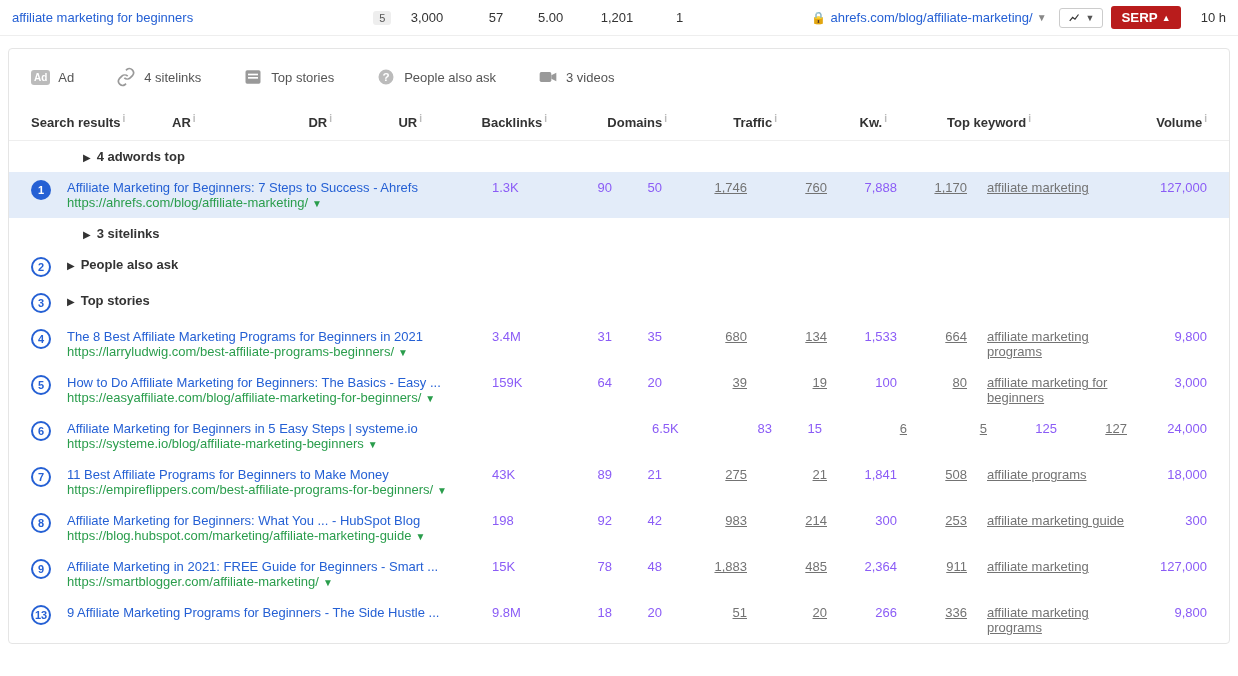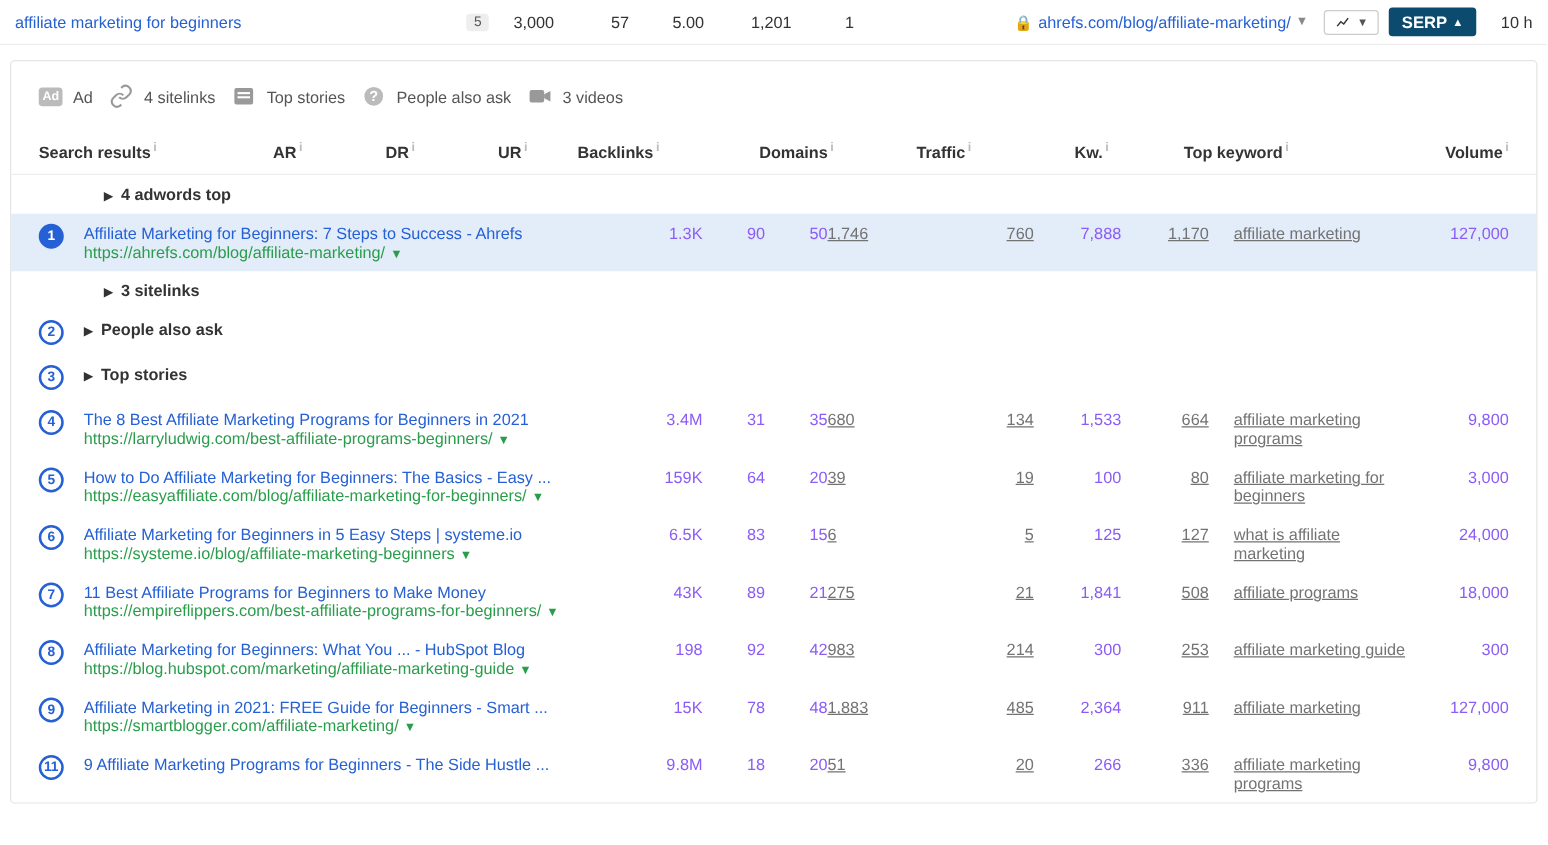--- a/index.html
+++ b/index.html
@@ -9,37 +9,37 @@
 
 .kw-row { display: flex; align-items: center; height: 36px; padding: 0 12px; border-bottom: 1px solid #eee; }
 .kw-link { color: #2560d4; text-decoration: none; }
 .kw-badge { display:inline-block; background:#eee; color:#555; font-size:11px; padding:1px 6px; border-radius:3px; margin-left:180px; }
 .kw-num { width:70px; text-align:right; color:#333; }
 .kw-spacer { flex:1; }
 .lock { color:#888; margin-right:4px; font-size:12px; }
 .site-link { color:#2560d4; text-decoration:none;text-align:right; }
 .dropdown-caret { color:#888; margin-left:4px; font-size:10px; }
 .chart-btn { border:1px solid #ccc; border-radius:3px; background:#fff; padding:2px 8px; margin-left:12px; display:inline-flex; align-items:center; gap:4px; cursor:pointer; }
-.serp-btn { background:#0c4a6e; color:#fff; border:none; border-radius:3px; padding:4px 10px; margin-left:8px; font-weight:600; display:inline-flex; align-items:center; gap:4px; cursor:pointer; }
+.serp-btn { background:#b91c1c; color:#fff; border:none; border-radius:3px; padding:4px 10px; margin-left:8px; font-weight:600; display:inline-flex; align-items:center; gap:4px; cursor:pointer; }
 .age { color:#333; margin-left:20px; }
 
 
 .panel { margin: 12px 8px 0 8px; border:1px solid #e5e5e5; border-radius:4px; }
 
-.features { display:flex; align-items:center; gap:13px; padding:18px 22px; }
+.features { display:flex; align-items:center; gap:42px; padding:18px 22px; }
 .feat { display:flex; align-items:center; gap:8px; color:#555; font-size:13px; }
 .feat svg, .feat .ico { width:20px; height:20px; }
 .ad-ico { background:#bbb; color:#fff; font-size:10px; font-weight:700; padding:2px 3px; border-radius:3px; }
 
 .thead { display:flex; align-items:center; padding:8px 22px 10px; border-bottom:1px solid #eee; font-weight:600; font-size:13px; color:#333;gap:40px; }
 .col-res { flex:1; }
-.col-ar { width:70px; text-align:right; }
+.col-ar { width:70px; }
 .col-dr { width:50px; text-align:right; }
 .col-ur { width:50px; text-align:right; }
-.col-bl { width:85px; }
+.col-bl { width:85px; text-align:right; }
 .col-dom { width:80px; text-align:right; }
 .col-tr { width:70px; text-align:right; }
 .col-kw { width:70px; text-align:right; }
 .col-topkw { width:160px; padding-left:20px; }
 .col-vol { width:80px; text-align:right; }
 .info { color:#bbb; font-size:10px; margin-left:2px; vertical-align:super; }
 
 .row { display:flex; align-items:flex-start; padding:8px 22px; font-size:13px; }
 .row.hl { background:#e3ecf9; }
 .pos { width:20px; height:20px; border-radius:10px; background:#2560d4; color:#fff; font-size:11px; font-weight:600; display:flex; align-items:center; justify-content:center; margin-right:16px; flex-shrink:0; }
@@ -205,21 +205,20 @@
       <div class="title">Affiliate Marketing for Beginners in 5 Easy Steps | systeme.io</div>
       <div class="url">https://systeme.io/blog/affiliate-marketing-beginners<span class="caret">▼</span></div>
     </div>
     <div class="col-ar num">6.5K</div>
     <div class="col-dr num">83</div>
     <div class="col-ur num">15</div>
     <div class="col-bl link-blue">6</div>
     <div class="col-dom link-blue">5</div>
     <div class="col-tr num">125</div>
     <div class="col-kw link-blue">127</div>
-    <div class="col-topkw link-blue">what is affiliate marketing</div>
     <div class="col-vol num">24,000</div>
         </div>
         <div class="row">
     <div class="pos outline">7</div>
     <div class="res-body">
       <div class="title">11 Best Affiliate Programs for Beginners to Make Money</div>
       <div class="url">https://empireflippers.com/best-affiliate-programs-for-beginners/<span class="caret">▼</span></div>
     </div>
     <div class="col-ar num">43K</div>
     <div class="col-dr num">89</div>
@@ -257,21 +256,21 @@
     <div class="col-dr num">78</div>
     <div class="col-ur num">48</div>
     <div class="col-bl link-blue">1,883</div>
     <div class="col-dom link-blue">485</div>
     <div class="col-tr num">2,364</div>
     <div class="col-kw link-blue">911</div>
     <div class="col-topkw link-blue">affiliate marketing</div>
     <div class="col-vol num">127,000</div>
         </div>
         <div class="row">
-    <div class="pos outline">11</div>
+    <div class="pos outline">13</div>
     <div class="res-body">
       <div class="title">9 Affiliate Marketing Programs for Beginners - The Side Hustle ...</div>
     </div>
     <div class="col-ar num">9.8M</div>
     <div class="col-dr num">18</div>
     <div class="col-ur num">20</div>
     <div class="col-bl link-blue">51</div>
     <div class="col-dom link-blue">20</div>
     <div class="col-tr num">266</div>
     <div class="col-kw link-blue">336</div>

